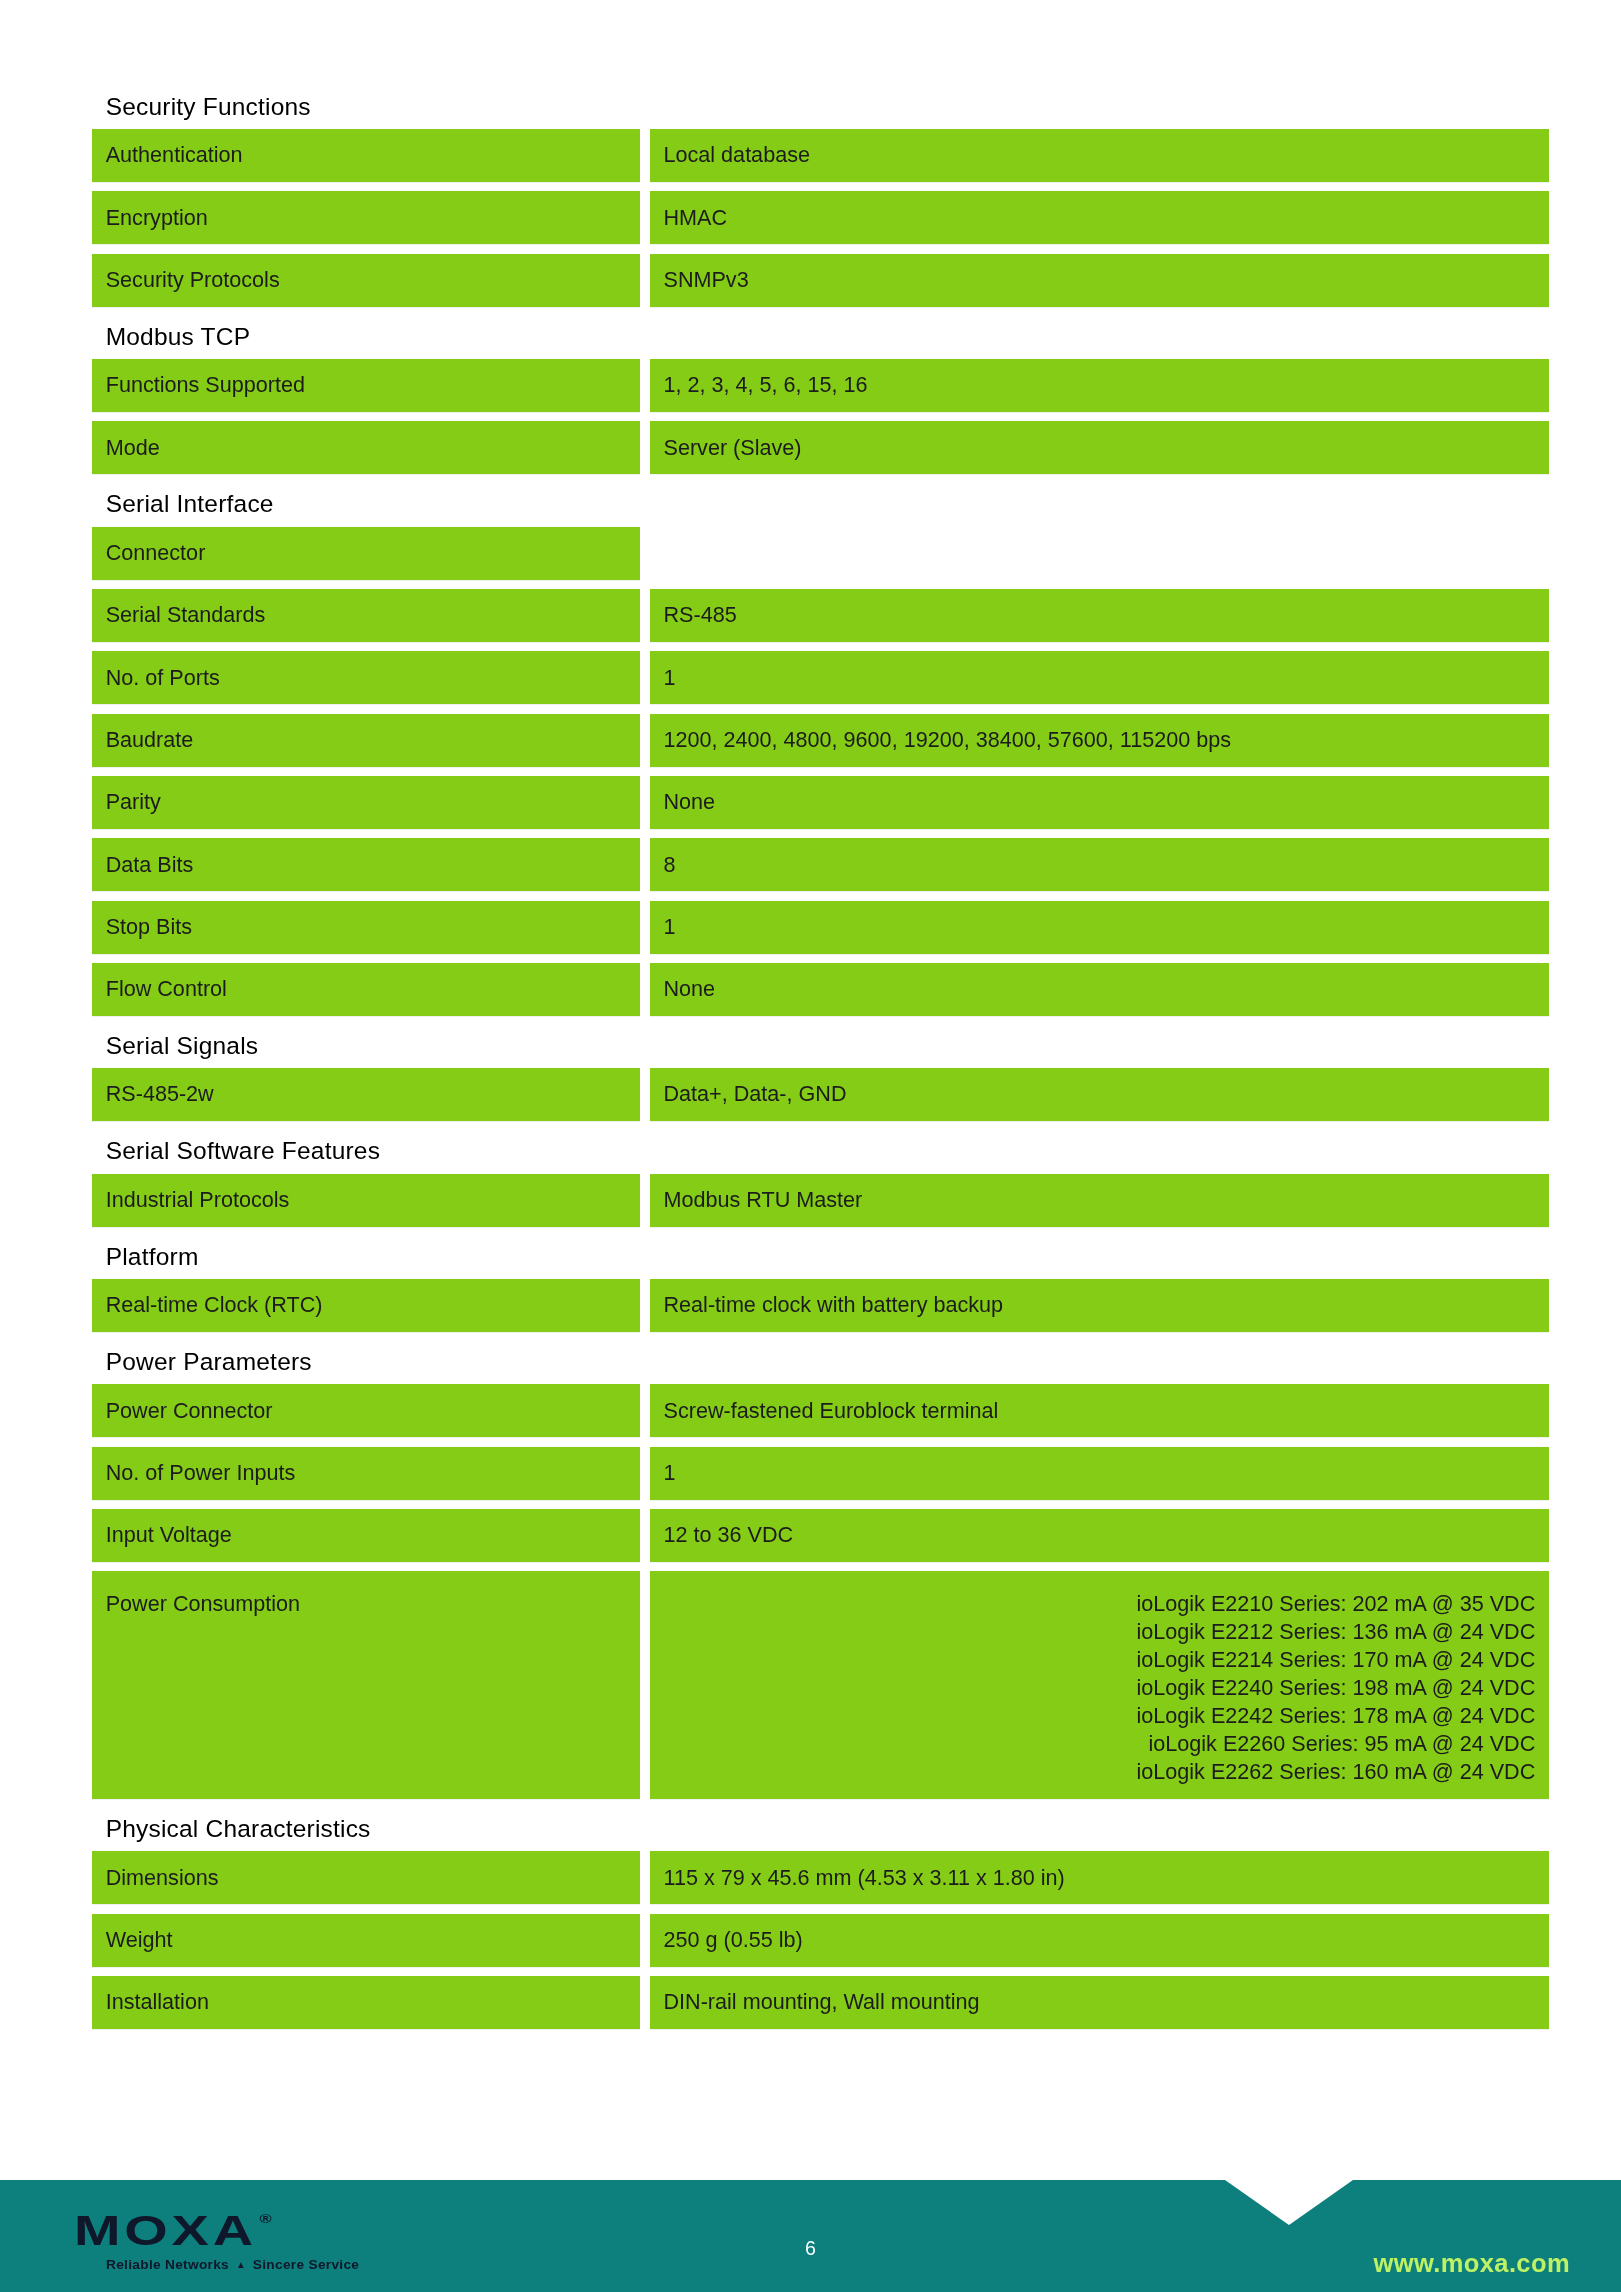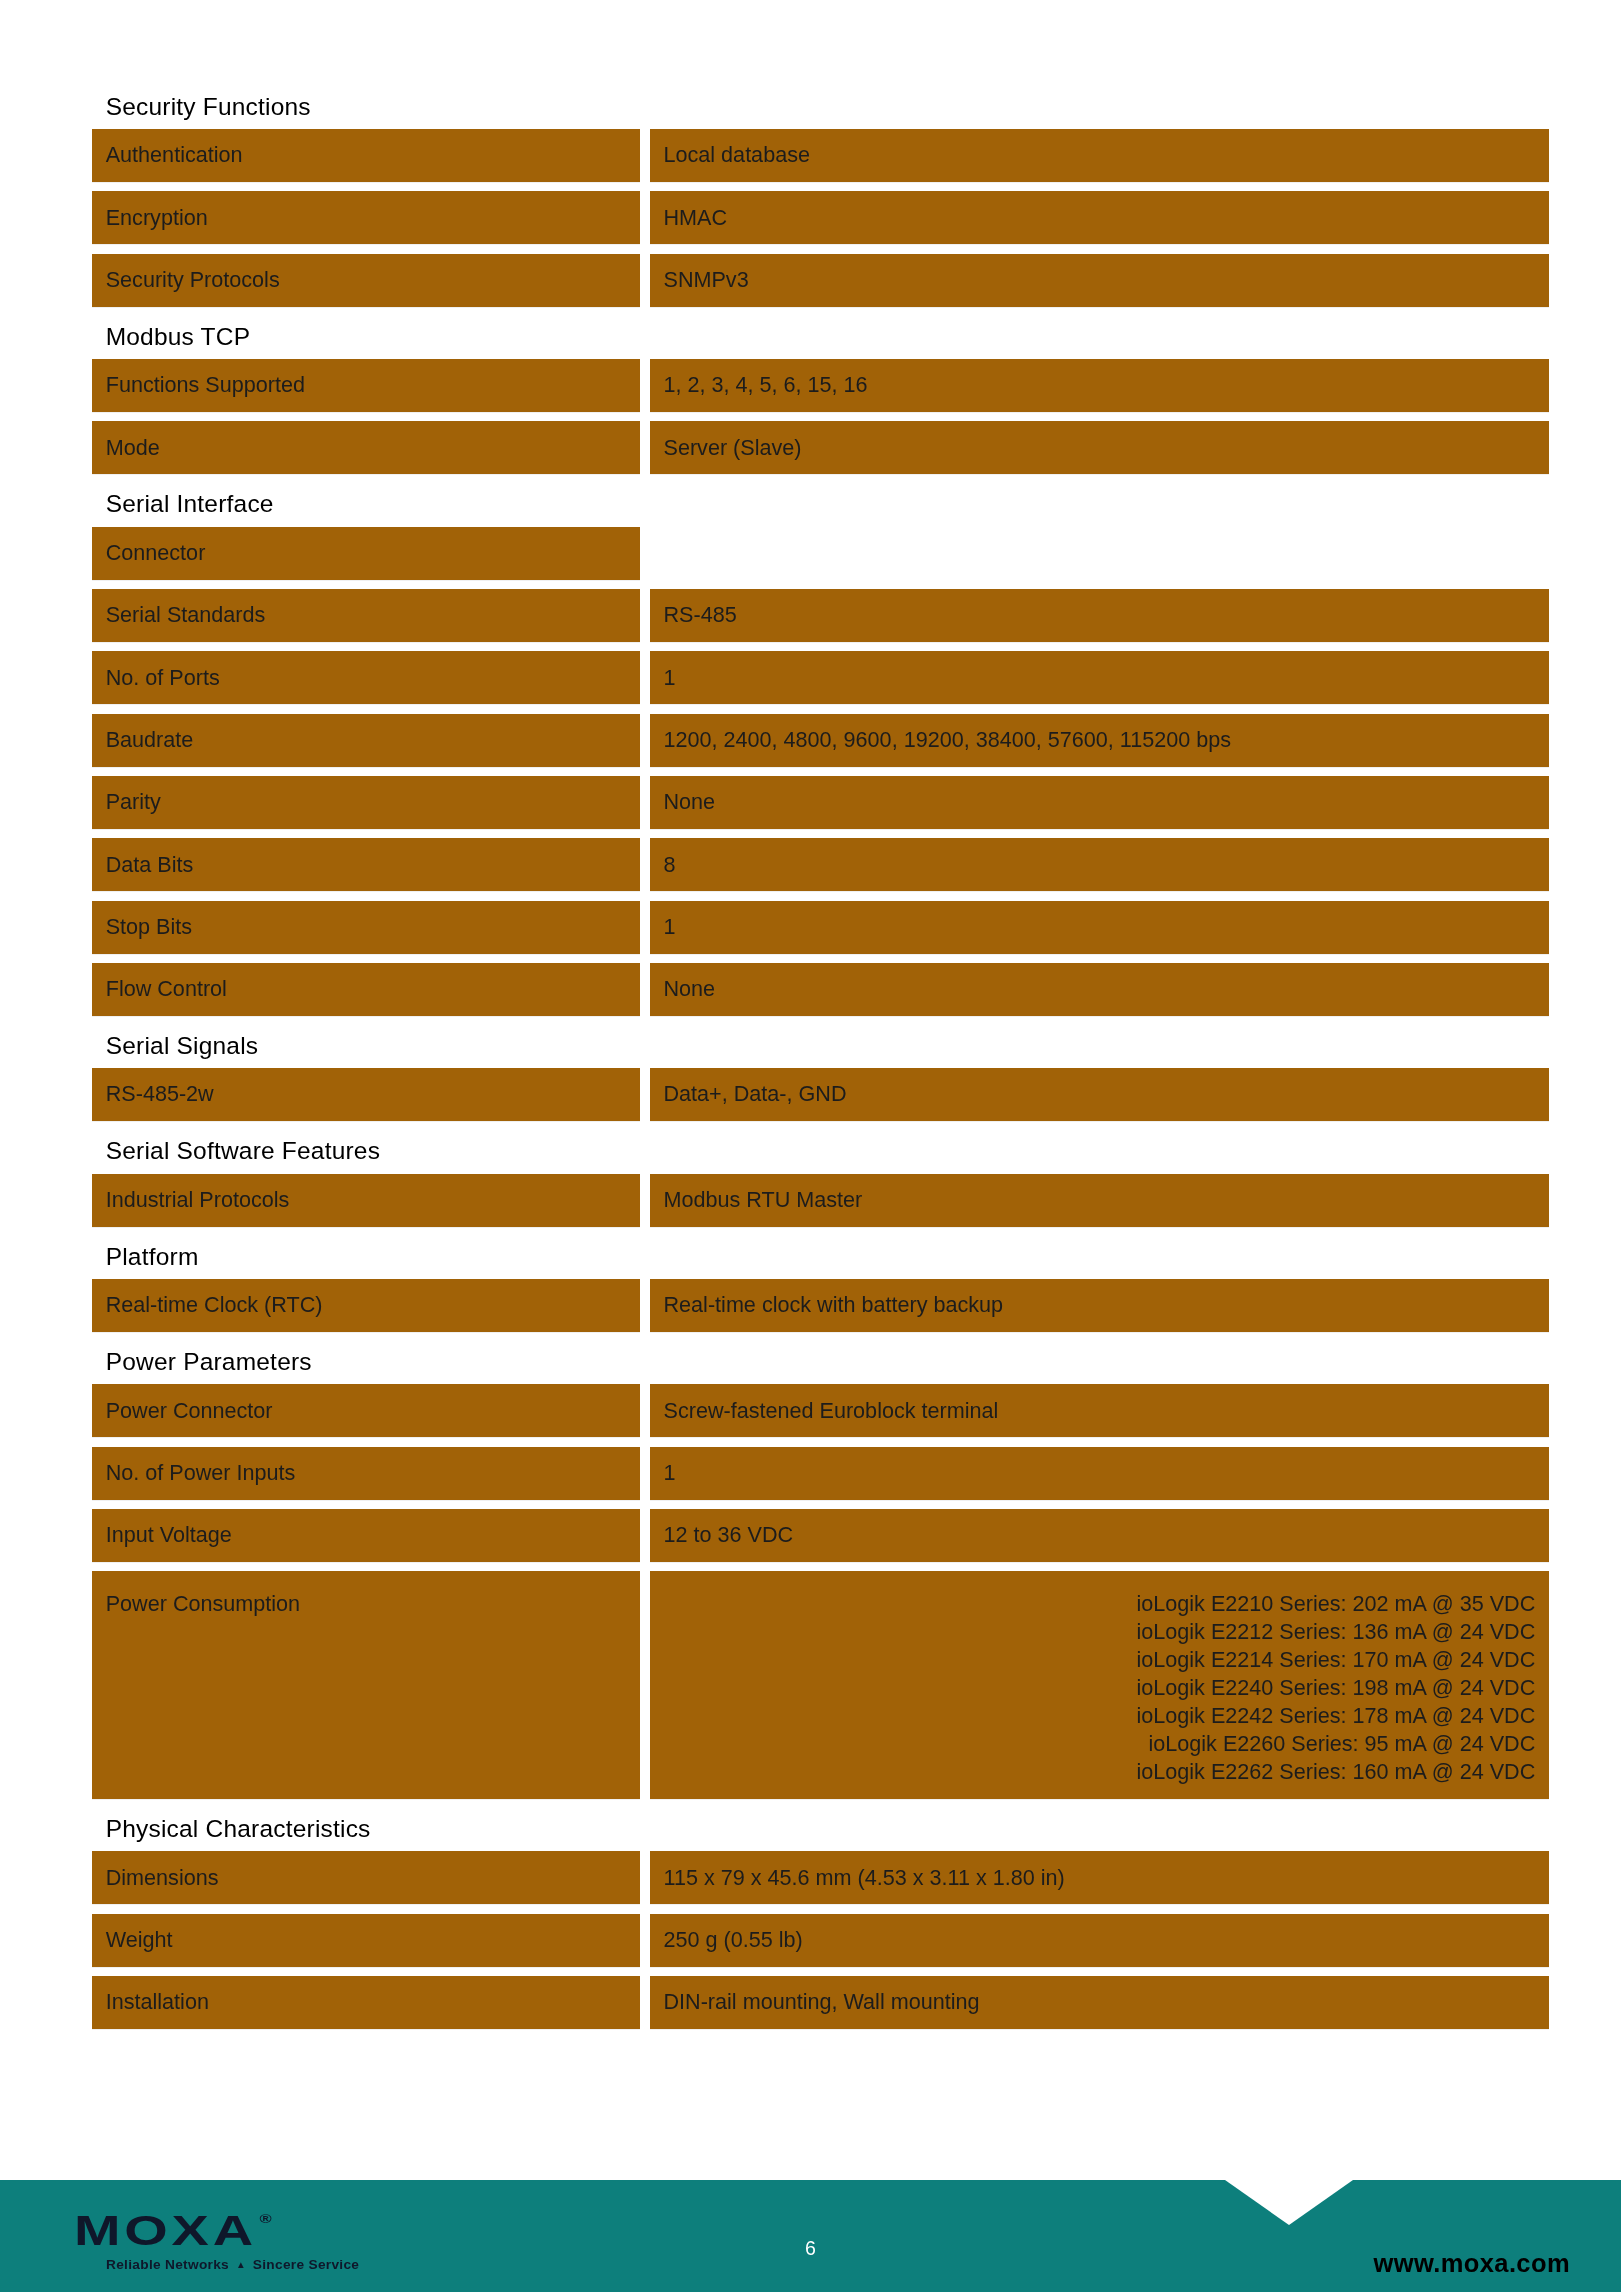--- a/index.html
+++ b/index.html
@@ -24,21 +24,21 @@
   h2.section-title {
     font-size: 24.5px;
     font-weight: 400;
     color: #000000;
     margin: 7.8px 0 9.8px 13.7px;
     line-height: 25.5px;
     letter-spacing: 0.2px;
   }
   .row { display: flex; gap: 9.8px; margin-bottom: 9.3px; }
   .cell {
-    background: #a16207;
+    background: #84cc16;
     min-height: 53px;
     display: flex;
     align-items: center;
     padding: 0 13.7px;
     box-sizing: border-box;
     font-size: 21.6px;
     line-height: 26.5px;
     box-shadow: 0 1px 0 rgba(0,0,0,0.06);
   }
   .cell.label { width: 548px; flex: none; }
@@ -102,21 +102,21 @@
     left: 50%;
     transform: translateX(-50%);
     top: 57px;
     color: #ffffff;
     font-size: 19.6px;
   }
   .website-link {
     position: absolute;
     right: 51px;
     top: 69px;
-    color: #000000;
+    color: #bef264;
     font-size: 25.5px;
     font-weight: 700;
     letter-spacing: 0.4px;
     text-decoration: none;
     cursor: pointer;
   }
 </style>
 </head>
 <body>
 

